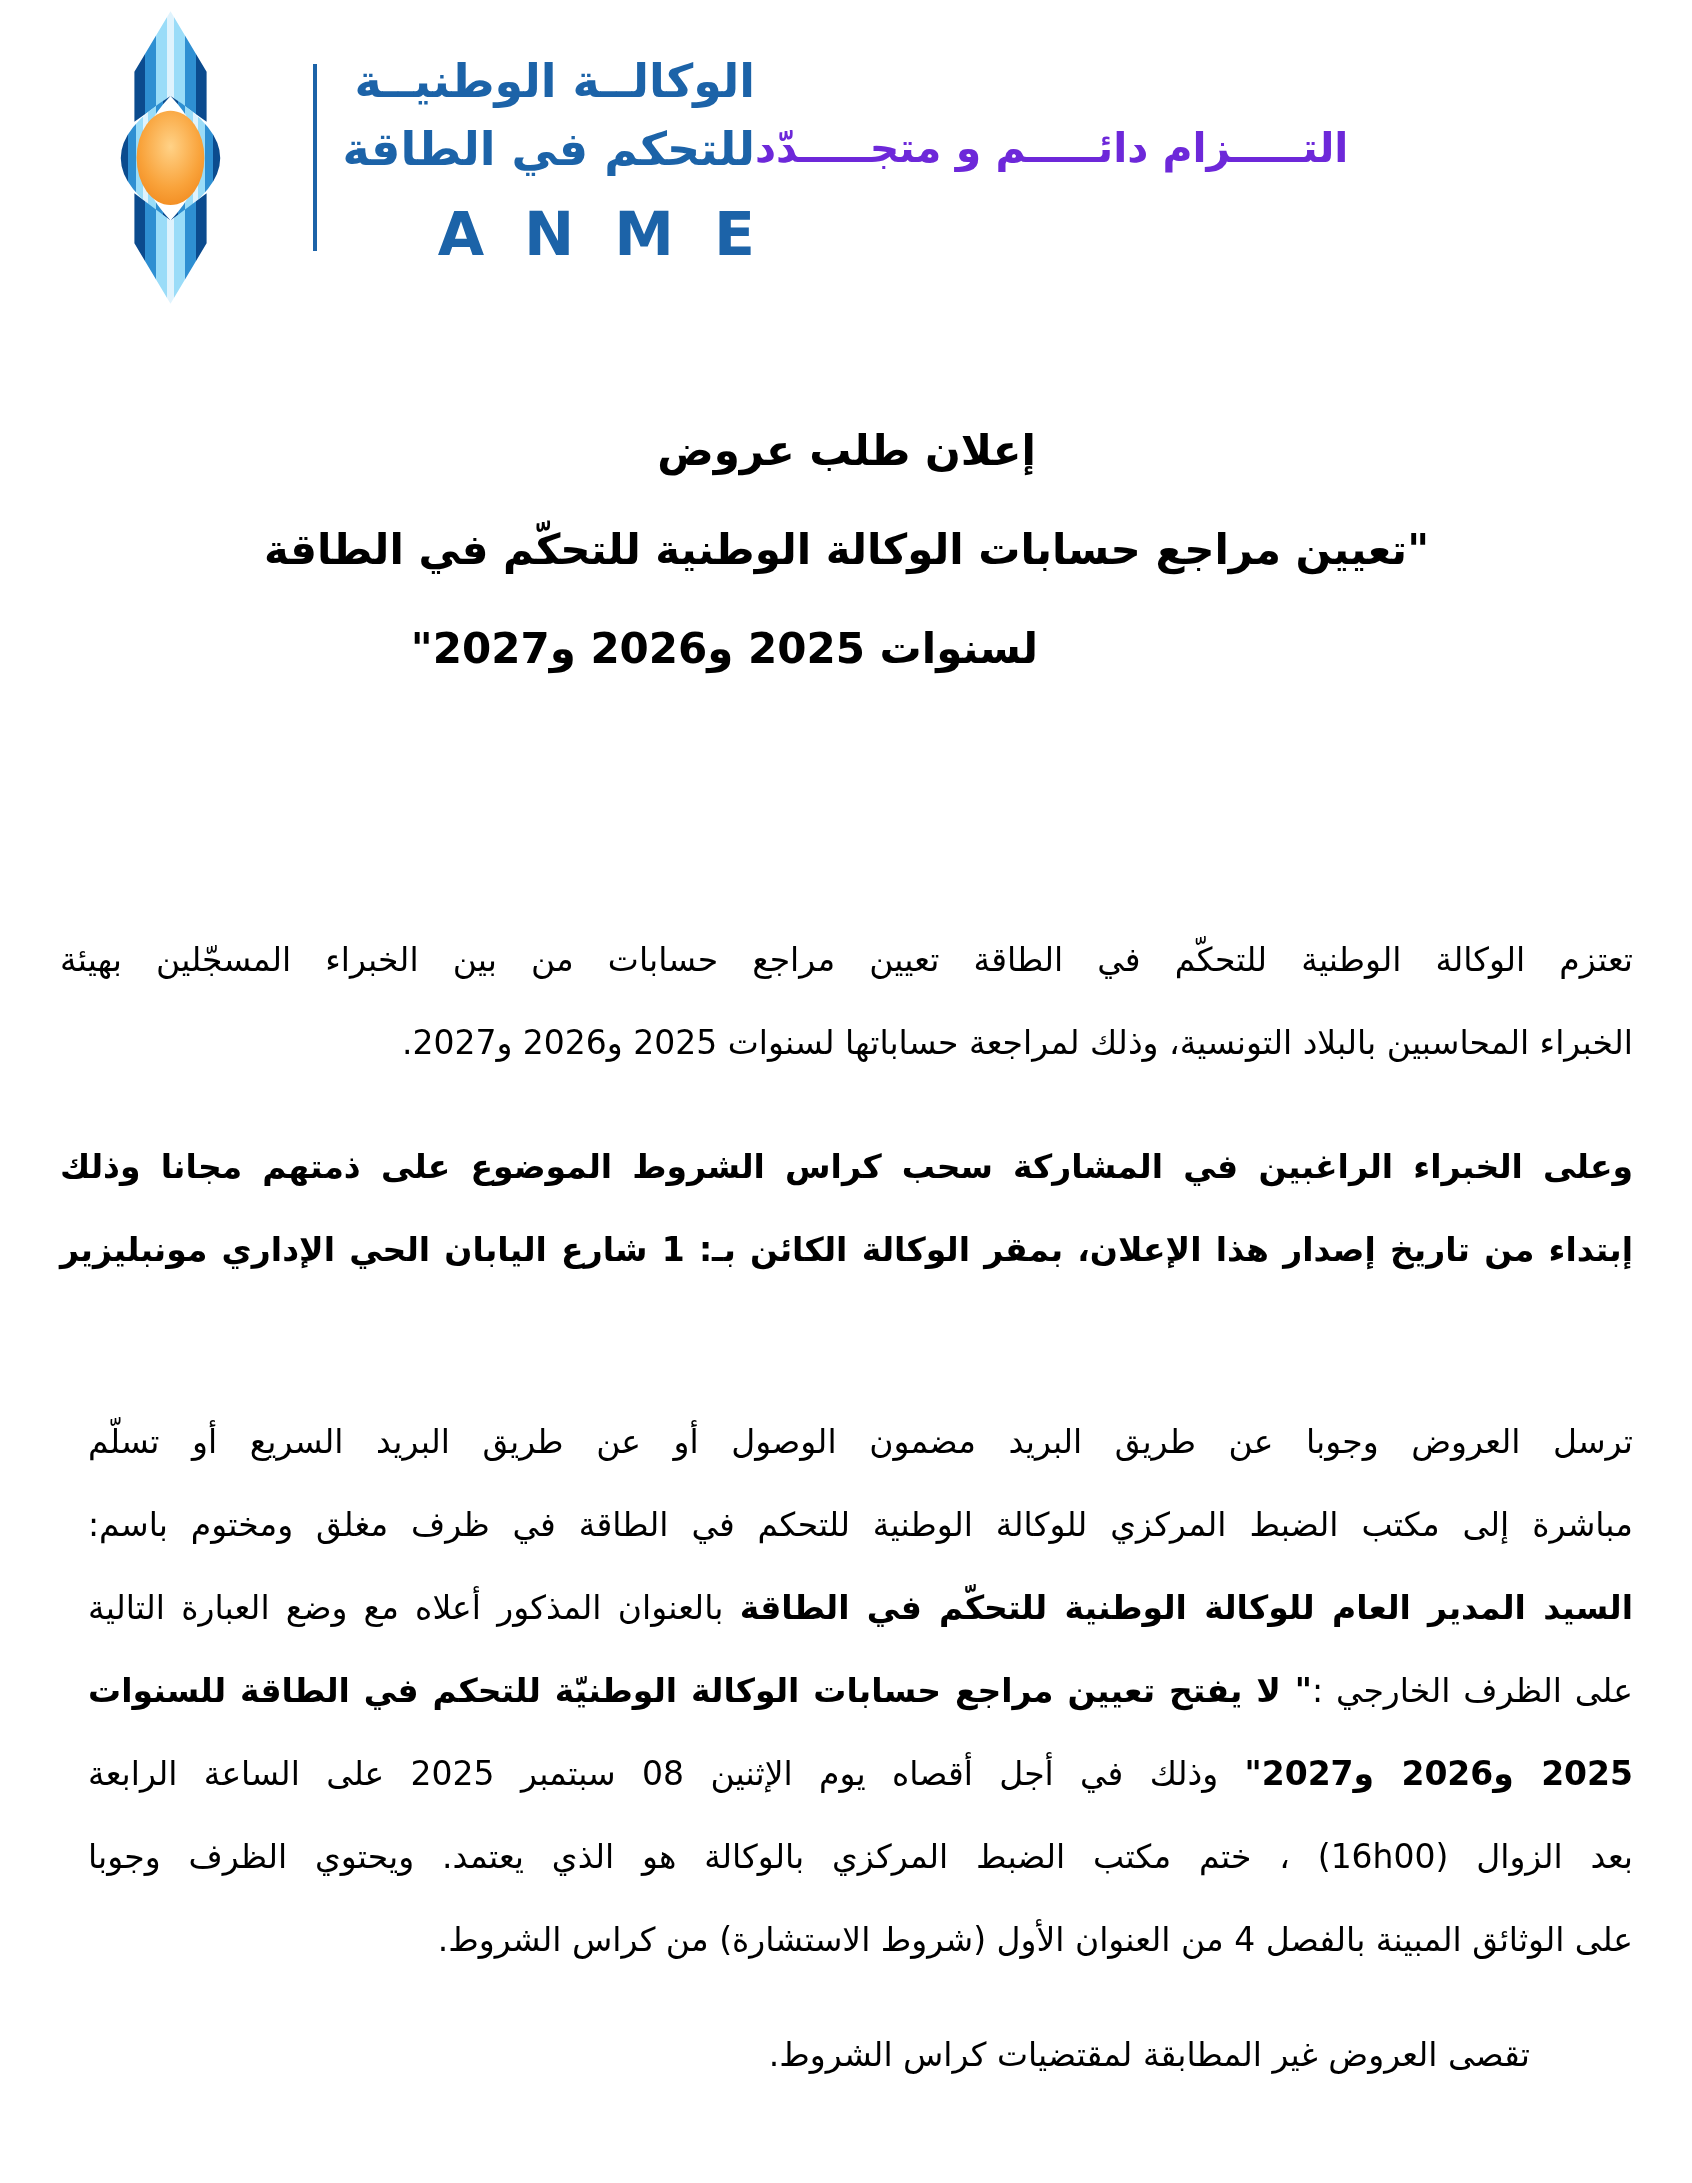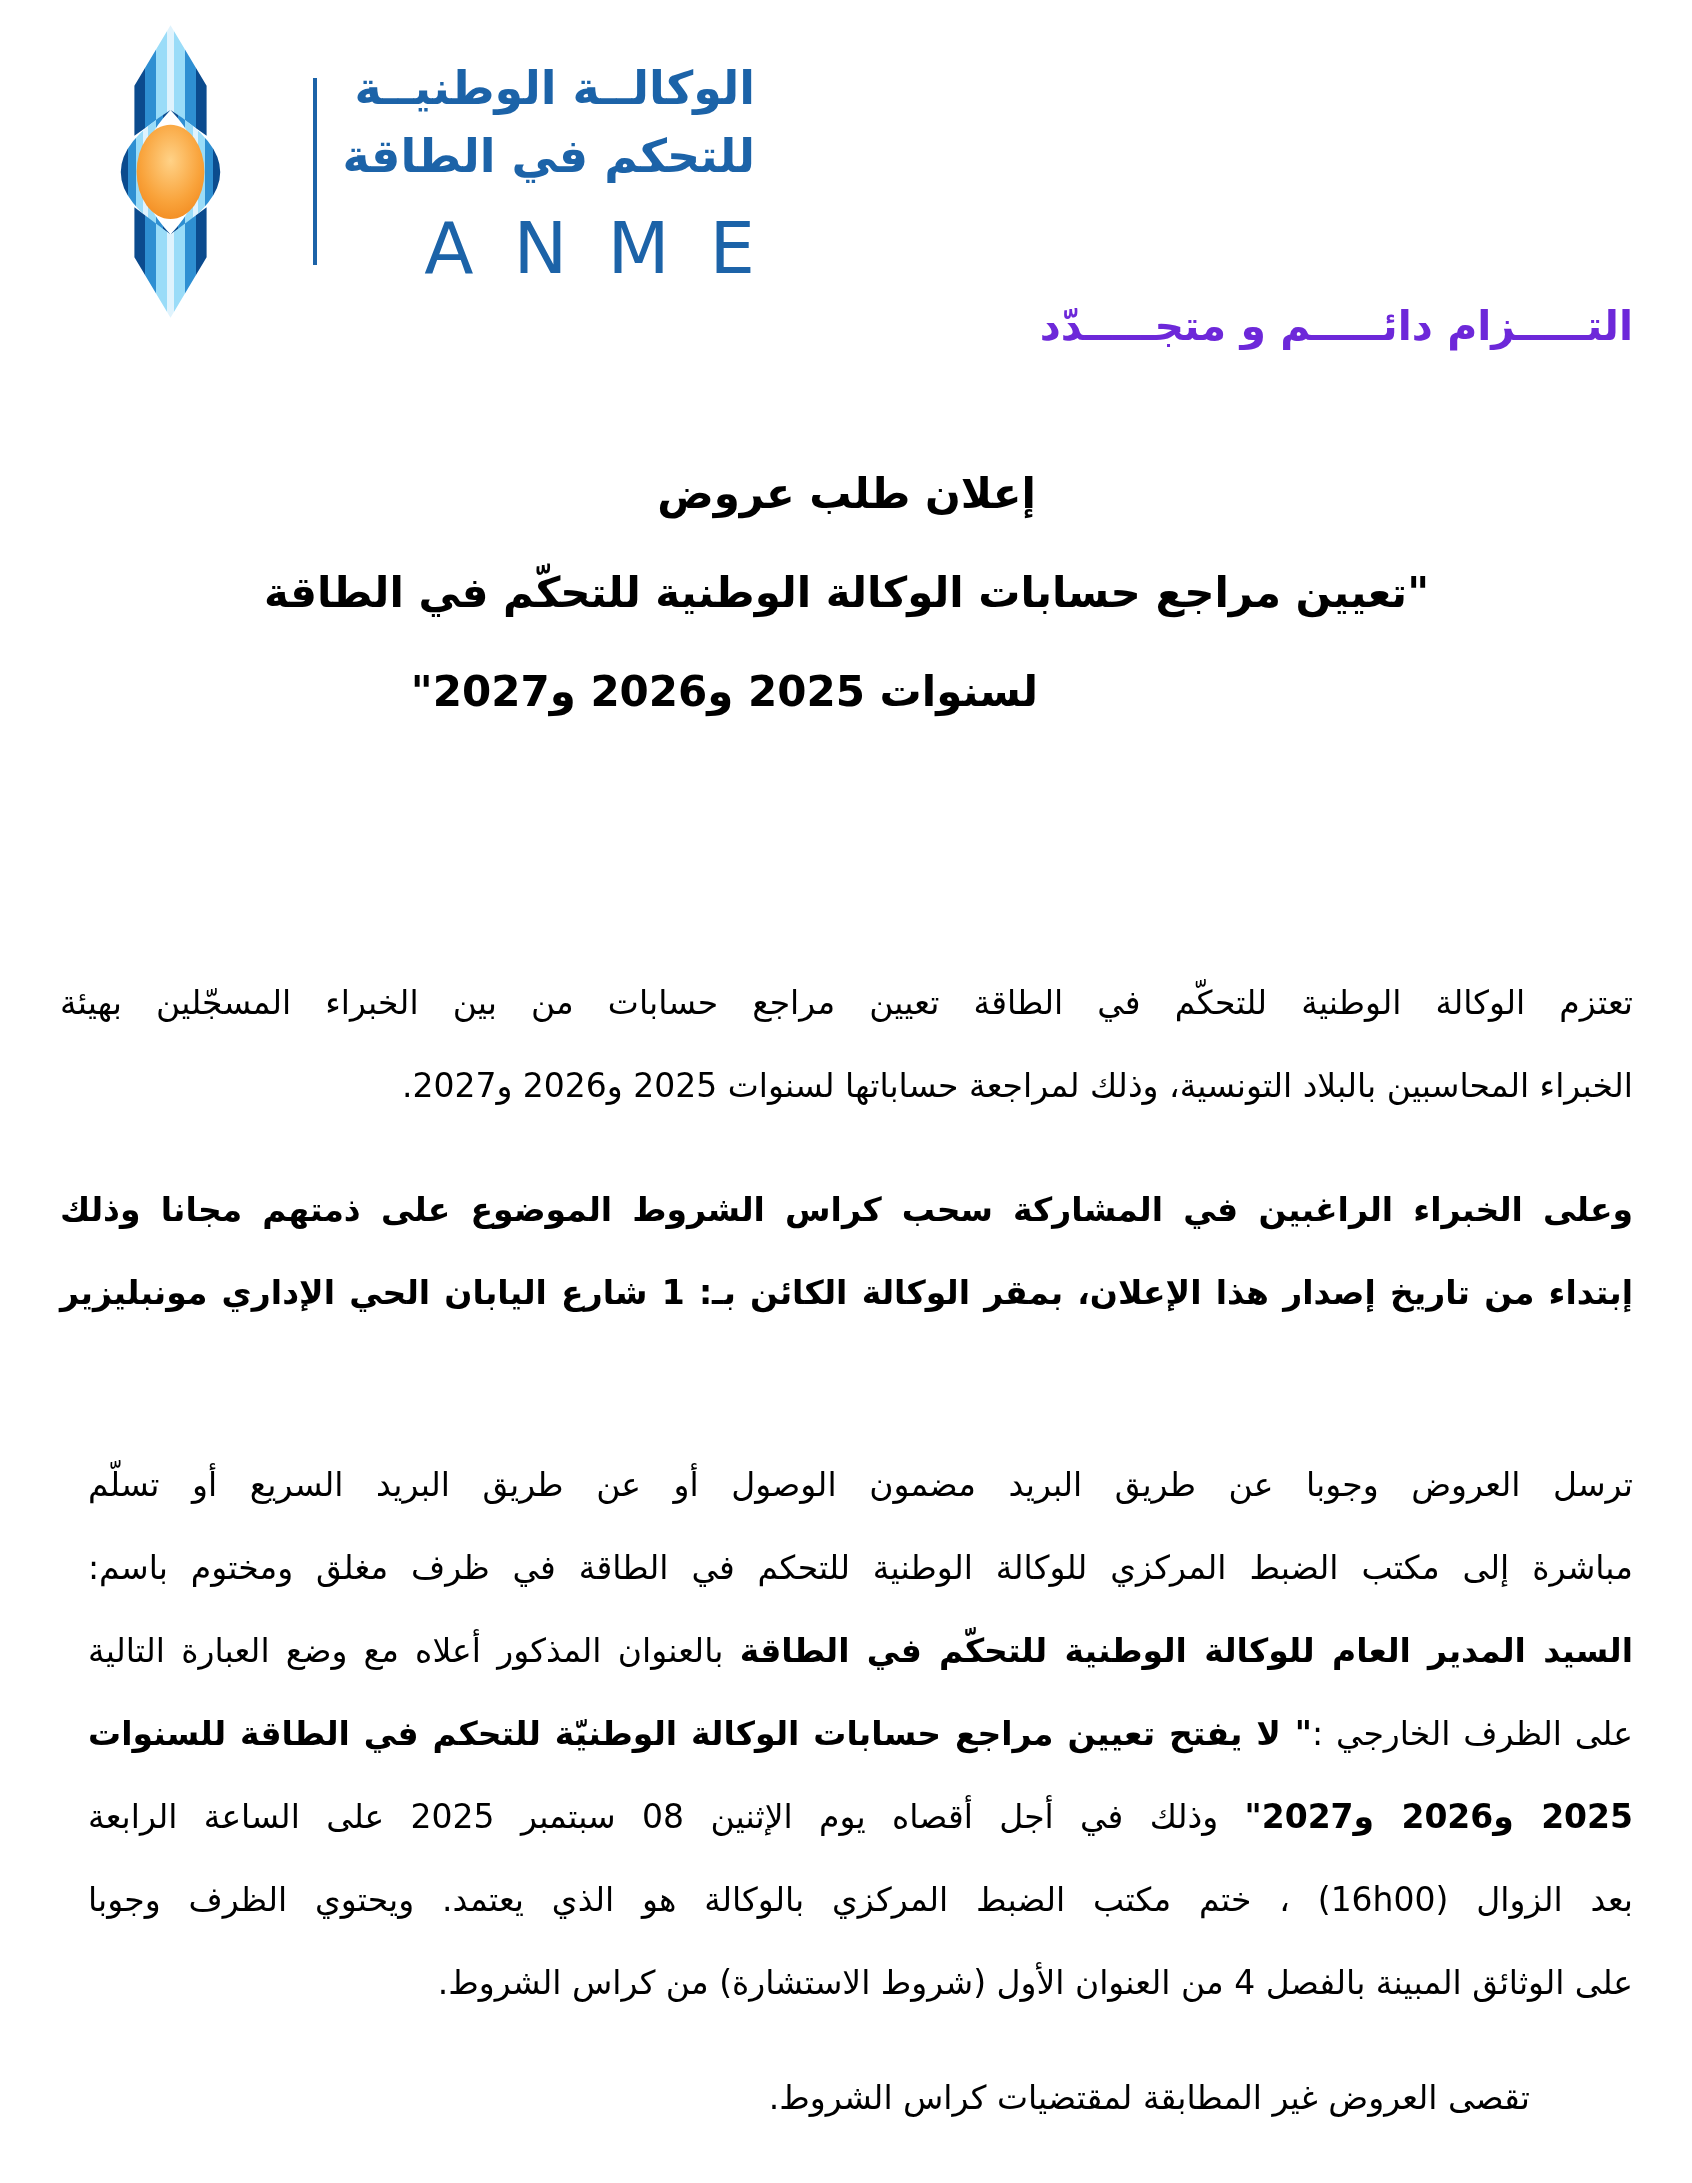--- a/index.html
+++ b/index.html
@@ -5,34 +5,34 @@
   * { margin:0; padding:0; box-sizing:border-box; }
   html, body { background:#ffffff; }
   body {
     width:1693px; height:2183px; overflow:hidden;
     font-family:"DejaVu Sans", sans-serif;
     color:#000;
   }
   .page { width:100%; height:100%; padding:0 60px; background:#fff; }
 
   
-  .header { display:flex; flex-direction:column; padding-top:22px; }
+  .header { display:flex; flex-direction:row; align-items:center; padding-top:8px; }
   .lockup { display:flex; direction:ltr; align-items:center; }
   .emblem { width:221px; height:299px; flex:0 0 auto; }
   .emblem svg { width:100%; height:100%; display:block; }
   .sep { width:4.4px; height:187px; background:#1c63a8; margin:0 25px 0 32px; flex:0 0 auto; }
   .logo-text { display:flex; flex-direction:column; align-items:flex-end; }
   .org-ar {
     direction:rtl; text-align:right;
     font-size:46px; font-weight:700; color:#1c63a8; line-height:68px;
     white-space:nowrap;
   }
   .org-anme {
     direction:ltr; color:#1c63a8;
-    font-size:72px; font-weight:400; letter-spacing:40px; margin-right:-40px;
+    font-size:60px; font-weight:700; letter-spacing:40px; margin-right:-40px;
     margin-top:16px; white-space:nowrap;
   }
   .tagline {
     direction:rtl; color:#6d28d9;
     font-size:41px; font-weight:700; margin-top:-19px; white-space:nowrap;
   }
 
   
   .title-block { margin-top:117px; direction:rtl; text-align:center; }
   .title-line { font-size:42px; font-weight:700; line-height:53px; margin-bottom:46px; }

